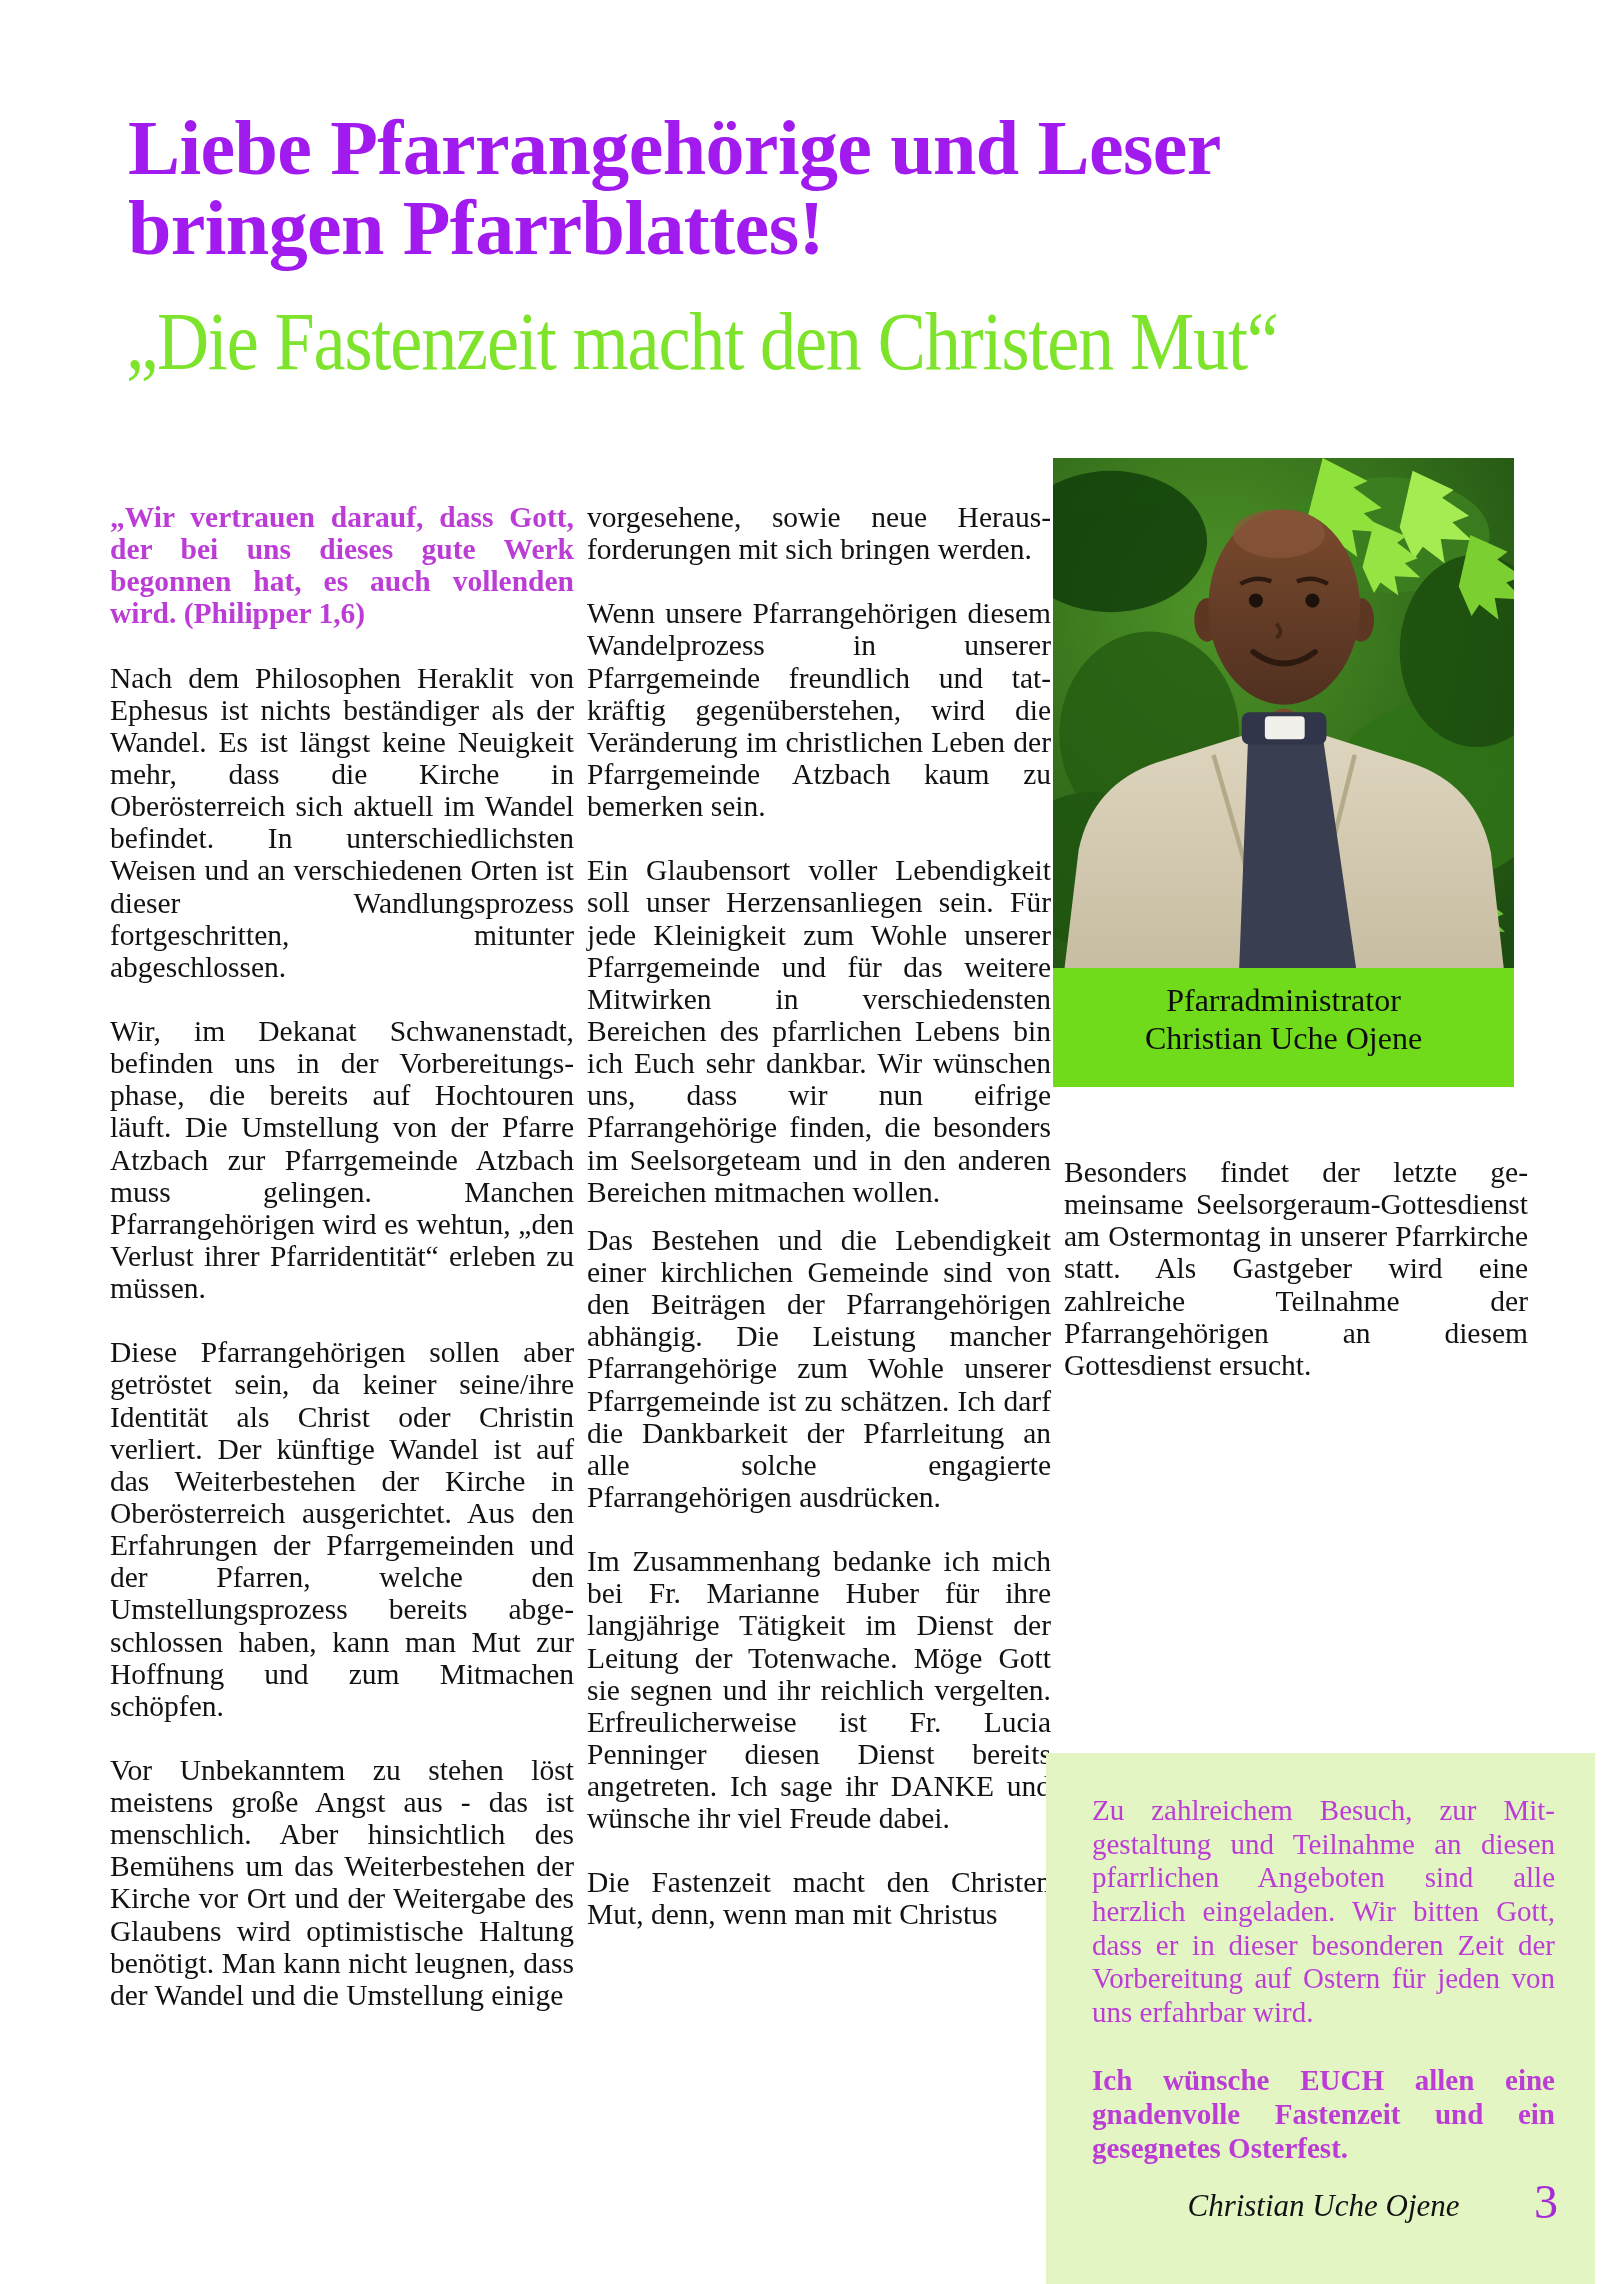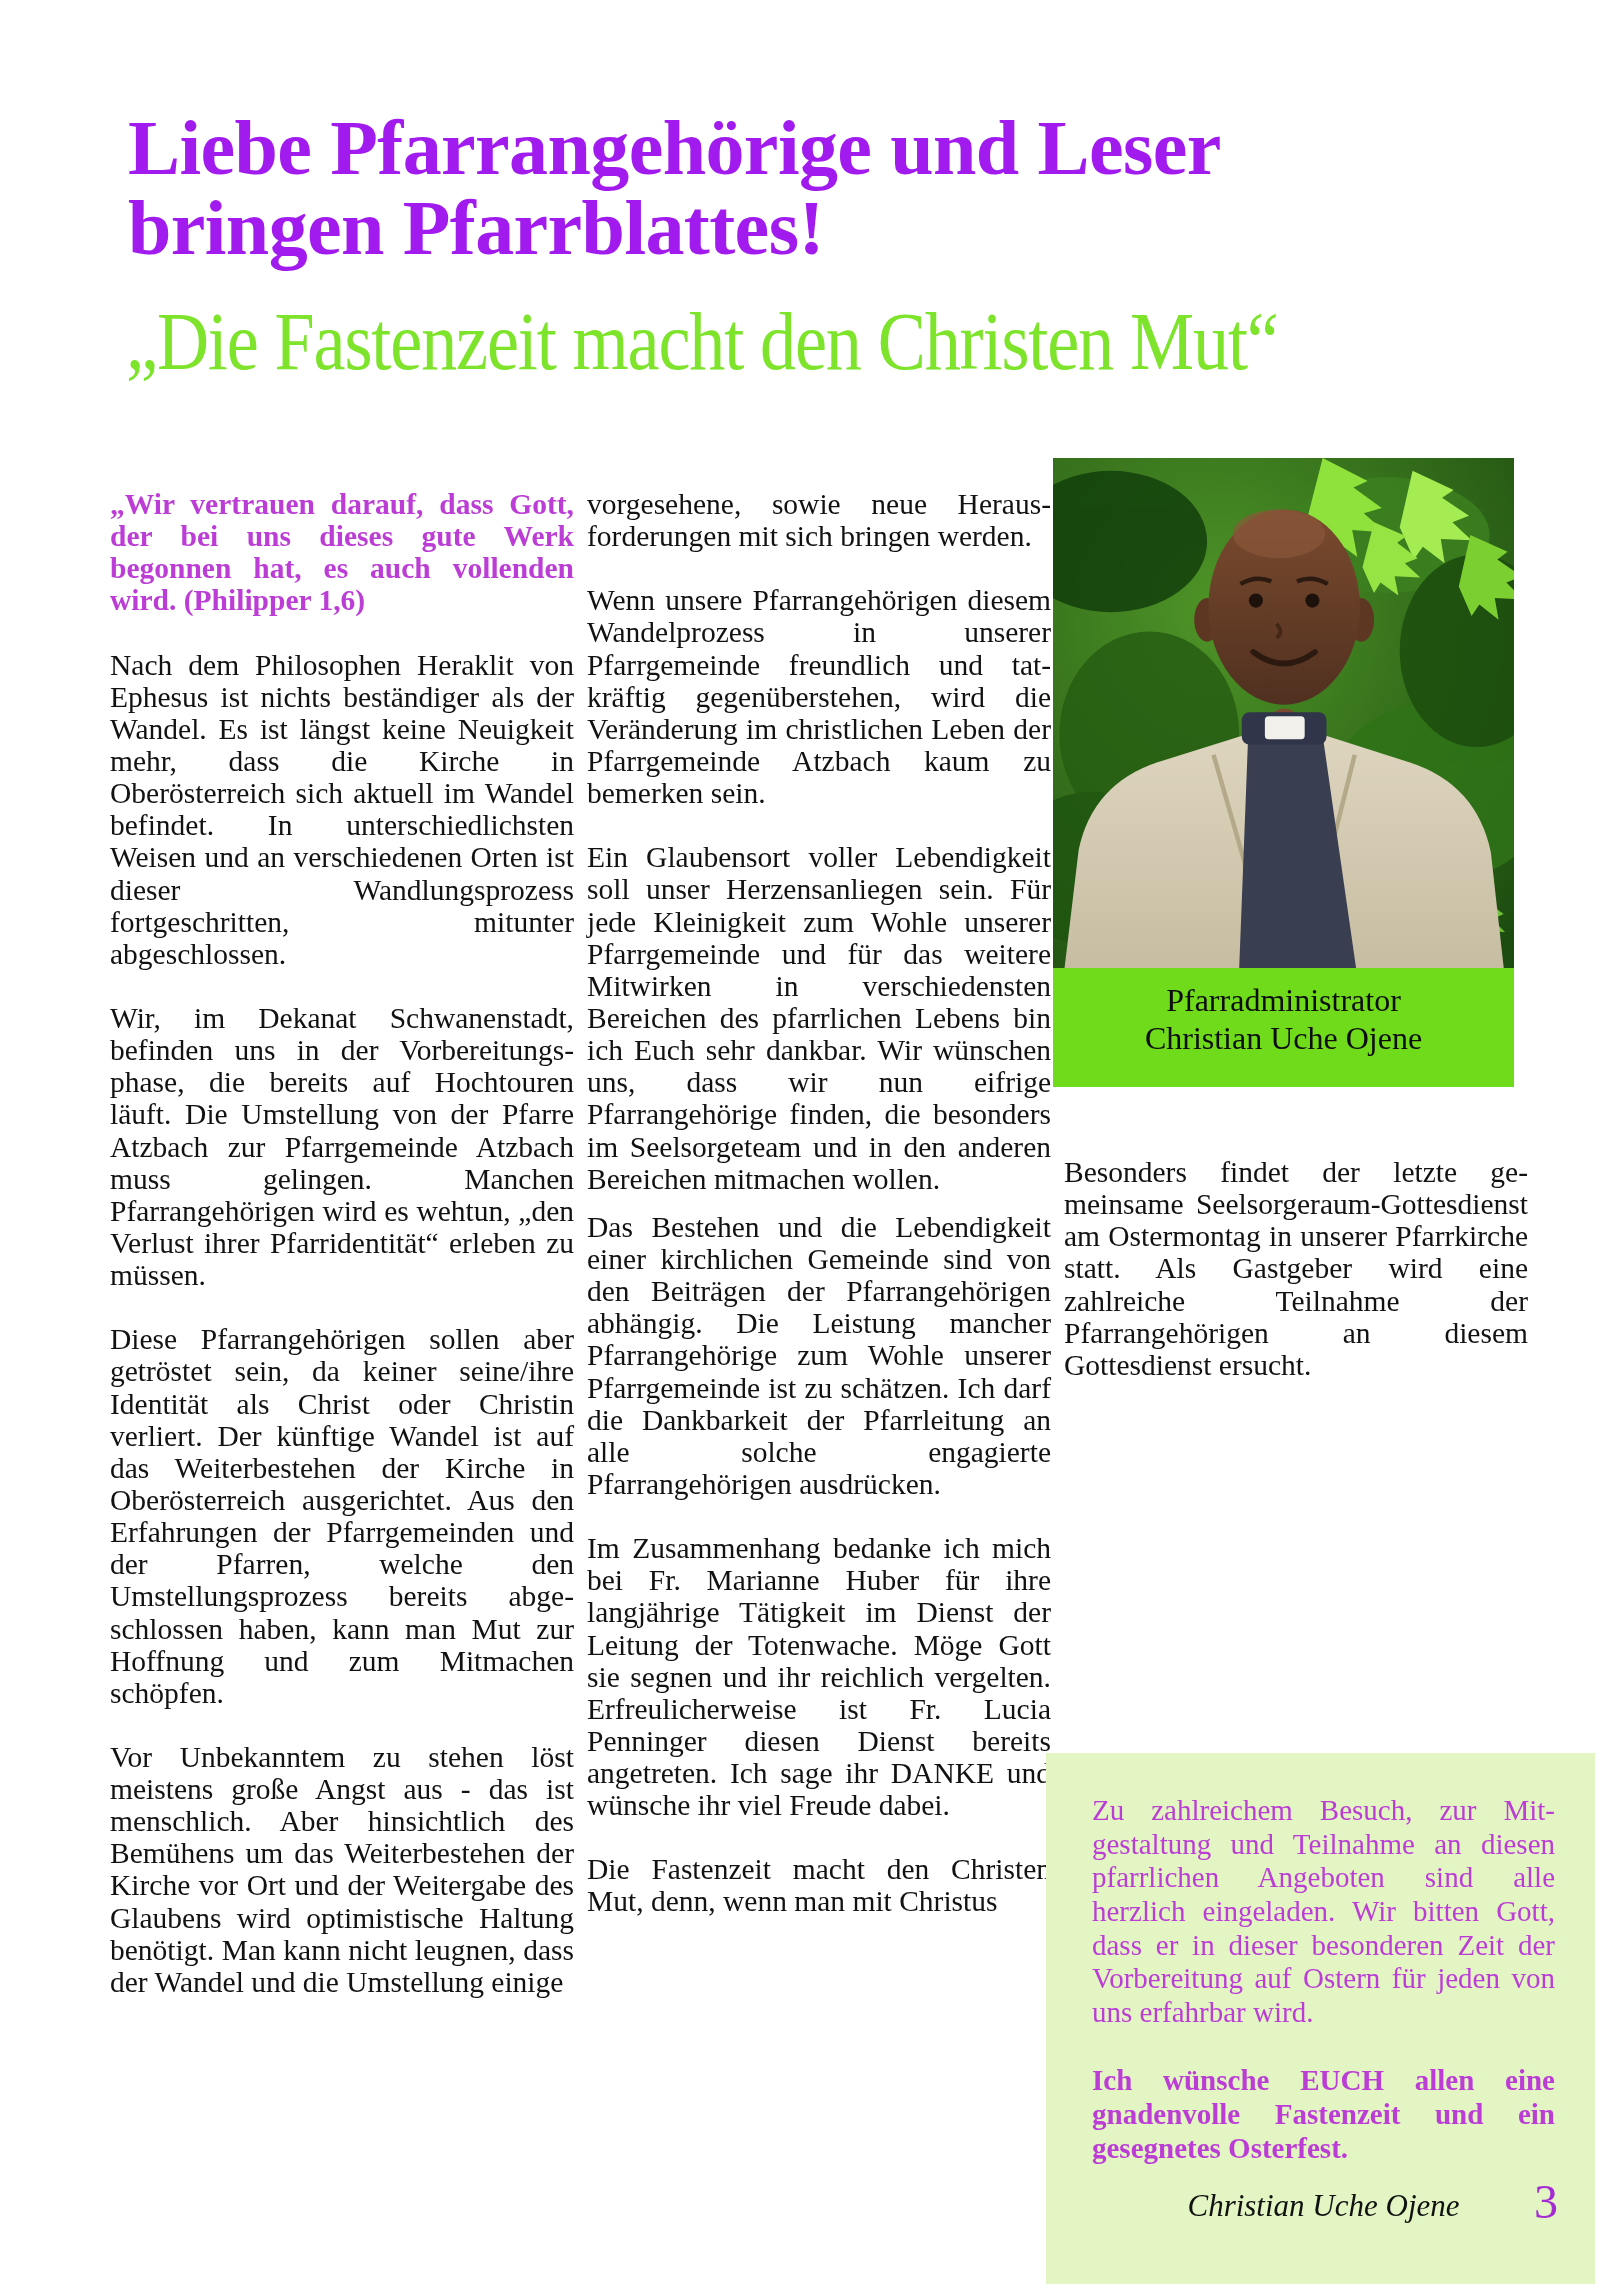--- a/index.html
+++ b/index.html
@@ -14,21 +14,21 @@
     color:var(--h1purple,#A11BEE);
   }
   .h1 span{display:block;}
   .h2{
     position:absolute; left:126px; top:301px; margin:0;
     font-size:82px; font-weight:400; line-height:1; letter-spacing:-1.3px;
     color:var(--green,#7DE32B); white-space:nowrap;
     transform:scaleX(.88); transform-origin:left top;
   }
   .col{
-    position:absolute; top:488px; width:464px;
+    position:absolute; top:501px; width:464px;
     font-size:29.5px; line-height:1.09; text-align:justify;
     hyphens:manual; -webkit-hyphens:manual;
   }
   .col p{margin:0 0 32px 0;}
   .col p.nogap{margin-bottom:16px;}
   .col1{left:110px;}
   .col2{left:587px;}
   .col3{left:1064px; top:1156px;}
   .lead{font-weight:700; color:var(--magenta,#BC3DD6);}
   .photo{

